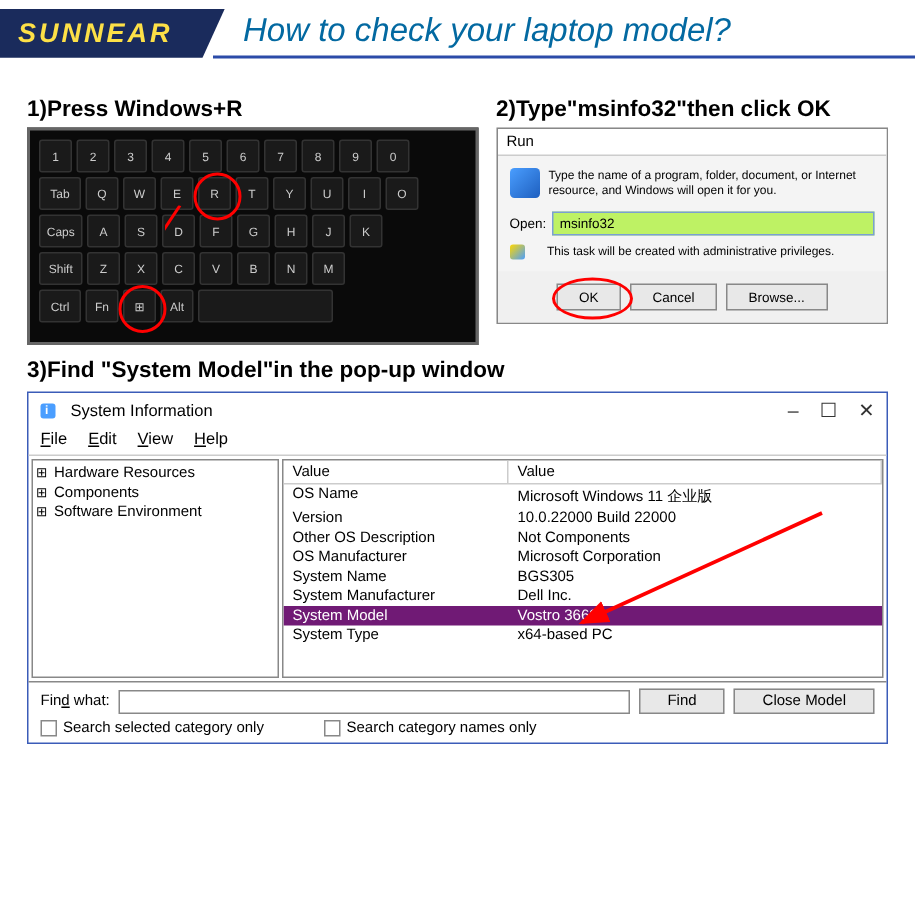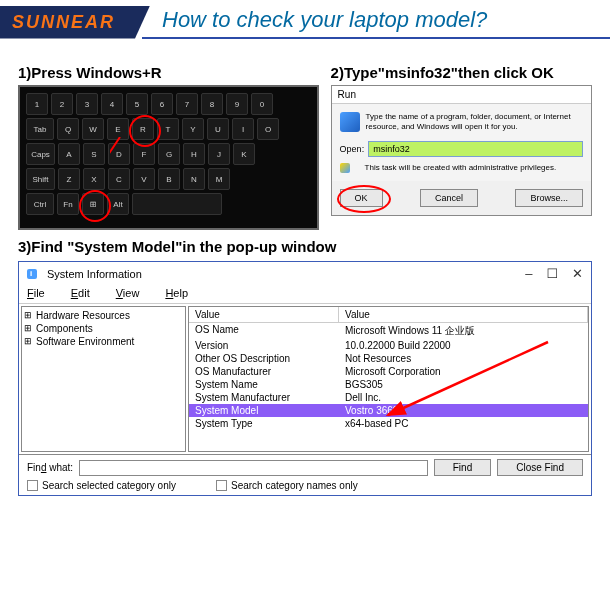--- a/index.html
+++ b/index.html
@@ -1,19 +1,19 @@
 <!DOCTYPE html>
 <html><head>
 <meta charset="utf-8">
 <style>
 * { margin: 0; padding: 0; box-sizing: border-box; font-family: Arial, sans-serif; }
 body { width: 610px; height: 610px; background: #fff; overflow: hidden; }
 
 .header { display: flex; align-items: center; height: 44px; }
-.brand-bar { background: #1a2b5c; color: #f97316; padding: 6px 24px 6px 12px; font-size: 18px; font-weight: bold; font-style: italic; letter-spacing: 2px; clip-path: polygon(0 0, 100% 0, 90% 100%, 0 100%); width: 150px; }
+.brand-bar { background: #1a2b5c; color: #fde047; padding: 6px 24px 6px 12px; font-size: 18px; font-weight: bold; font-style: italic; letter-spacing: 2px; clip-path: polygon(0 0, 100% 0, 90% 100%, 0 100%); width: 150px; }
 .title { color: #0369a1; font-style: italic; font-size: 22px; font-weight: 500; border-bottom: 2px solid #2b4ba8; margin-left: -8px; padding: 2px 0 4px 20px; flex: 1; }
 
 .steps-row { display: flex; padding: 20px 18px 8px; gap: 12px; }
 .step1 { flex: 1.15; }
 .step2 { flex: 1; }
 .step-label { font-size: 15px; font-weight: bold; margin-bottom: 4px; }
 
 .keyboard { background: #0a0a0a; border: 2px solid #666; height: 145px; position: relative; padding: 6px; }
 .krow { display: flex; gap: 3px; margin-bottom: 3px; }
 .key { background: #1a1a1a; color: #ccc; font-size: 8px; display: flex; align-items: center; justify-content: center; border-radius: 2px; border: 1px solid #333; }
@@ -28,50 +28,50 @@
 .run-title { background: #fff; padding: 3px 6px; border-bottom: 1px solid #ccc; font-size: 10px; }
 .run-body { background: #f4f4f4; padding: 8px; }
 .run-desc { display: flex; gap: 6px; align-items: flex-start; margin-bottom: 8px; }
 .run-icon { width: 20px; height: 20px; background: linear-gradient(135deg, #4a9eff, #1e5fbf); border-radius: 3px; flex-shrink: 0; }
 .run-text { font-size: 8px; line-height: 1.3; }
 .run-open { display: flex; align-items: center; gap: 4px; margin-bottom: 6px; }
 .run-open label { font-size: 9px; }
 .run-input { flex: 1; border: 1px solid #7a9fd4; padding: 2px 4px; font-size: 9px; background: #bef264; }
 .run-priv { display: flex; gap: 15px; font-size: 8px; align-items: center; }
 .shield { width: 10px; height: 10px; background: linear-gradient(135deg, #ffd700, #4a9eff); border-radius: 2px; }
-.run-btns { display: flex; gap: 6px; justify-content: space-between; padding: 8px; background: #f0f0f0; }
+.run-btns { display: flex; gap: 6px; justify-content: center; padding: 8px; background: #f0f0f0; }
 .run-btn { border: 1px solid #888; background: #e8e8e8; padding: 3px 14px; font-size: 9px; }
 .ok-circle { position: relative; }
 .ok-circle::after { content: ''; position: absolute; border: 2px solid red; border-radius: 50%; width: 50px; height: 24px; top: -5px; left: -4px; }
 
 .step3 { padding: 0 18px 6px; font-size: 15px; font-weight: bold; }
 
 .sysinfo { margin: 0 18px 4px; border: 1px solid #3b5cb8; background: #fff; }
 .si-title { display: flex; align-items: center; gap: 6px; padding: 4px 8px; font-size: 11px; }
 .si-title .icon { width: 14px; height: 14px; position: relative; }
 .si-title .icon::before { content: ''; position: absolute; width: 10px; height: 10px; background: #4a9eff; border-radius: 2px; top: 2px; left: 0; }
 .si-title .icon::after { content: 'i'; position: absolute; color: #fff; font-size: 8px; font-weight: bold; top: 2px; left: 3px; }
 .si-ctrl { margin-left: auto; display: flex; gap: 14px; font-size: 13px; color: #333; }
 .si-ctrl span { cursor: default; }
-.si-menu { display: flex; gap: 26px; padding: 2px 8px 4px; font-size: 11px; border-bottom: 1px solid #ccc; }
+.si-menu { display: flex; gap: 14px; padding: 2px 8px 4px; font-size: 11px; border-bottom: 1px solid #ccc; }
 .si-menu span u { text-decoration: underline; }
 
 .si-body { display: flex; height: 150px; }
 .si-tree { width: 165px; border: 1px solid #888; margin: 2px; padding: 2px; font-size: 10px; overflow: hidden; }
 .tree-item { padding: 1px 2px; white-space: nowrap; }
 .tree-child { padding-left: 12px; position: relative; }
 .tree-child::before { content: '⊞'; position: absolute; left: 0; font-size: 9px; }
 .si-grid { flex: 1; border: 1px solid #888; margin: 2px 2px 2px 0; font-size: 10px; position: relative; overflow: hidden; }
 .grid-head { display: flex; border-bottom: 1px solid #ccc; }
 .grid-head div { padding: 2px 6px; border-right: 1px solid #ccc; }
 .gc1 { width: 150px; }
 .gc2 { flex: 1; }
 .grid-row { display: flex; }
 .grid-row div { padding: 1px 6px; white-space: nowrap; overflow: hidden; }
-.grid-row.sel { background: #8b5cf6; color: #fff; }
+.grid-row.sel { background: #701a75; color: #fff; }
 .red-arrow { position: absolute; top: 30px; right: 20px; pointer-events: none; }
 
 .si-find { border-top: 1px solid #888; padding: 4px 8px; font-size: 10px; }
 .find-row1 { display: flex; align-items: center; gap: 6px; margin-bottom: 4px; }
 .find-input { flex: 1; border: 1px solid #888; height: 16px; padding: 0 4px; }
 .find-btn { border: 1px solid #888; background: #e8e8e8; padding: 2px 18px; font-size: 10px; }
 .find-row2 { display: flex; gap: 40px; align-items: center; }
 .chk { display: flex; align-items: center; gap: 4px; }
 .chkbox { width: 11px; height: 11px; border: 1px solid #888; background: #fff; }
 </style>
@@ -206,21 +206,21 @@
           <div class="grid-row">
             <div class="gc1">OS Name</div>
             <div class="gc2">Microsoft Windows 11 企业版</div>
           </div>
           <div class="grid-row">
             <div class="gc1">Version</div>
             <div class="gc2">10.0.22000 Build 22000</div>
           </div>
           <div class="grid-row">
             <div class="gc1">Other OS Description</div>
-            <div class="gc2">Not Resources</div>
+            <div class="gc2">Not Components</div>
           </div>
           <div class="grid-row">
             <div class="gc1">OS Manufacturer</div>
             <div class="gc2">Microsoft Corporation</div>
           </div>
           <div class="grid-row">
             <div class="gc1">System Name</div>
             <div class="gc2">BGS305</div>
           </div>
           <div class="grid-row">
@@ -244,21 +244,21 @@
           </defs>
         <line x1="180" y1="5" x2="20" y2="78" stroke="red" stroke-width="2.5" marker-end="url(#ah)"></line>
       </svg>
     </div>
   </div>
   <div class="si-find">
     <div class="find-row1">
       <span>Fin<u>d</u> what:</span>
       <input class="find-input" style="">
       <button class="find-btn">Find</button>
-      <button class="find-btn">Close Find</button>
+      <button class="find-btn">Close Model</button>
     </div>
     <div class="find-row2">
       <div class="chk">
         <div class="chkbox"></div>
         <span>Search selected category only</span>
       </div>
       <div class="chk">
         <div class="chkbox"></div>
         <span>Search category names only</span>
       </div>

